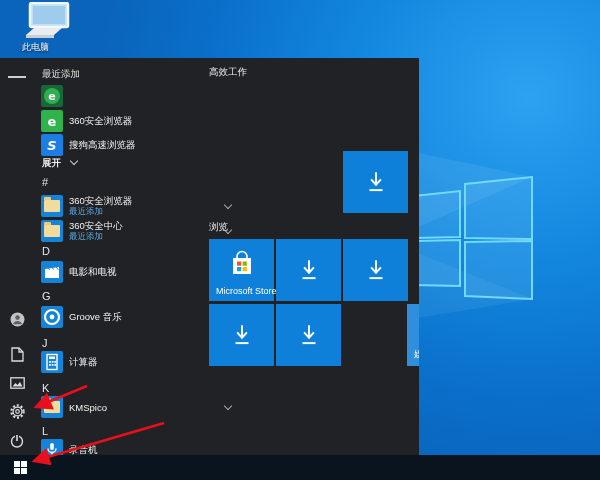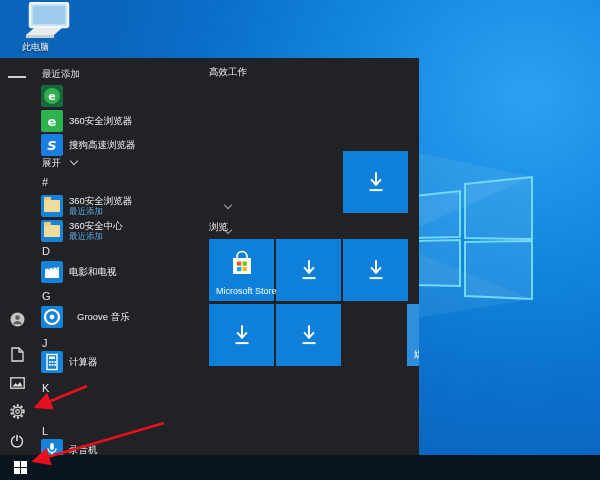--- a/index.html
+++ b/index.html
@@ -30,21 +30,21 @@
   .list-row { position:absolute; left:41px; display:flex; align-items:center; height:22px; }
   .app-ico { width:22px; height:22px; flex:0 0 22px; position:relative; border-radius:2px; }
   .list-row .lbl { margin-left:6px; font-size:9.5px; color:#f2f2f2; white-space:nowrap; }
   .two-line { display:flex; flex-direction:column; justify-content:center; margin-left:6px; line-height:1.15; }
   .two-line .lbl2 { font-size:9.5px; color:#f2f2f2; margin-left:0; }
   .two-line .sub { font-size:8.5px; color:#58a6e0; }
   .chev { position:absolute; left:184px; width:7px; height:7px; }
   .chev:before { content:""; position:absolute; left:0; top:0; width:5px; height:5px;
     border-right:1.4px solid #a8a8a8; border-bottom:1.4px solid #a8a8a8; transform:rotate(45deg); }
   .expand-row { position:absolute; left:42px; display:flex; align-items:center; gap:10px;
-    font-size:9.5px; color:#ededed; }
+    font-size:9.5px; color:#ededed;font-weight:bold; }
   .expand-row .mini-chev { width:7px; height:7px; position:relative; top:-2px; }
   .expand-row .mini-chev:before { content:""; position:absolute; width:5px; height:5px;
     border-right:1.4px solid #cfcfcf; border-bottom:1.4px solid #cfcfcf; transform:rotate(45deg); }
 
   
   .ico-blue { background:#1583d7; }
   .ico-green { background:#2fb34c; }
   .ico-darkgreen { background:#17673a; }
   .glyph-e { position:absolute; inset:0; display:flex; align-items:center; justify-content:center;
     color:#fff; font-weight:bold; font-size:13px; font-family:"DejaVu Sans",sans-serif; }
@@ -208,21 +208,21 @@
           <line x1="7" y1="6.5" x2="8.5" y2="8.8" stroke="#1583d7" stroke-width="1"></line>
           <line x1="11" y1="6" x2="12.5" y2="8.3" stroke="#1583d7" stroke-width="1"></line>
           <line x1="15" y1="5.6" x2="16.5" y2="7.9" stroke="#1583d7" stroke-width="1"></line>
         </svg>
       </div>
       <span class="lbl">电影和电视</span>
     </div>
 
     <div class="list-letter" style="top:232px;">G</div>
 
-    <div class="list-row" style="top:248px;gap:8px;">
+    <div class="list-row" style="top:248px;">
       <div class="app-ico ico-blue">
         <svg width="22" height="22" viewBox="0 0 22 22">
           <circle cx="11" cy="11" r="7" fill="none" stroke="#fff" stroke-width="2.2"></circle>
           <circle cx="11" cy="11" r="2.4" fill="#fff"></circle>
         </svg>
       </div>
       <span class="lbl">Groove 音乐</span>
     </div>
 
     <div class="list-letter" style="top:279px;">J</div>
@@ -240,20 +240,27 @@
               <rect x="10.7" y="13" width="1.8" height="1.8"></rect>
               <rect x="13.4" y="13" width="1.8" height="1.8"></rect>
           </g>
         </svg>
       </div>
       <span class="lbl">计算器</span>
     </div>
 
     <div class="list-letter" style="top:324px;">K</div>
 
+    <div class="list-row" style="top:338px;">
+      <div class="app-ico ico-blue">
+          <div class="folder-glyph"></div>
+        </div>
+      <span class="lbl">KMSpico</span>
+      <span class="chev" style="top:7px;"></span>
+    </div>
 
     <div class="list-letter" style="top:367px;">L</div>
 
     <div class="list-row" style="top:381px;">
       <div class="app-ico ico-blue">
         <svg width="22" height="22" viewBox="0 0 22 22">
           <rect x="9.2" y="4" width="3.6" height="7" rx="1.8" fill="#fff"></rect>
           <path d="M7 9.5a4 4 0 0 0 8 0" fill="none" stroke="#fff" stroke-width="1.4"></path>
           <line x1="11" y1="13.5" x2="11" y2="16.5" stroke="#fff" stroke-width="1.4"></line>
         </svg>

